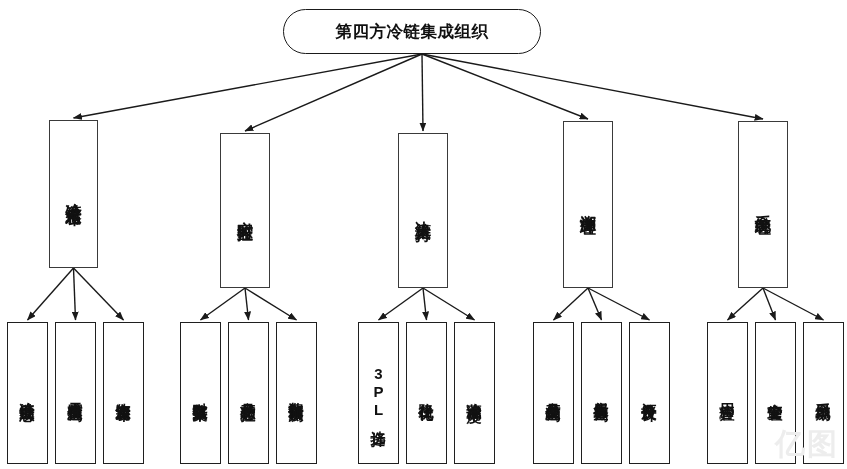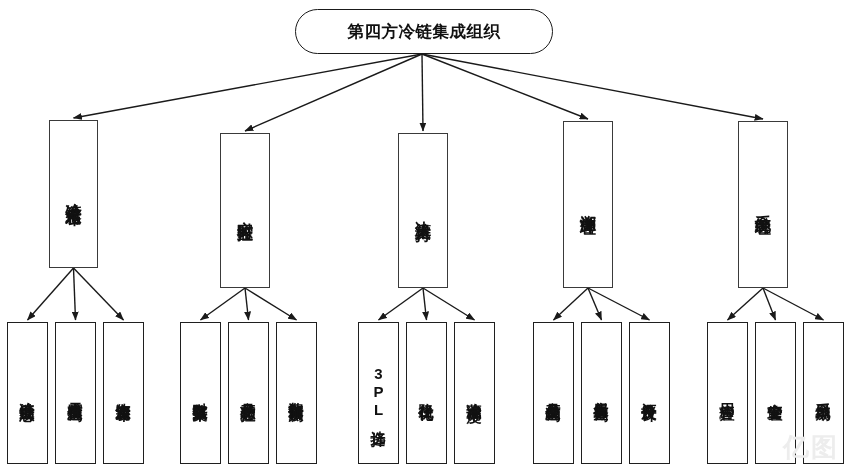--- a/index.html
+++ b/index.html
@@ -69,21 +69,21 @@
     letter-spacing: 1px;
     white-space: nowrap;
   }
   .watermark {
     position: absolute;
     right: 8px;
     bottom: 4px;
     width: 118px;
     height: 80px;
     color: #ededed;
-    font-size: 26px;
+    font-size: 30px;
     font-weight: 700;
     display: flex;
     align-items: flex-end;
     justify-content: flex-end;
     letter-spacing: 2px;
     user-select: none;
   }
 </style>
 </head>
 <body>
@@ -113,21 +113,21 @@
         <line x1="588" y1="288" x2="601.5" y2="320" marker-end="url(#arrowhead)"></line>
         <line x1="588" y1="288" x2="649.5" y2="320" marker-end="url(#arrowhead)"></line>
         <line x1="422" y1="54" x2="763" y2="119" marker-end="url(#arrowhead)"></line>
         <line x1="763" y1="288" x2="727.5" y2="320" marker-end="url(#arrowhead)"></line>
         <line x1="763" y1="288" x2="775.5" y2="320" marker-end="url(#arrowhead)"></line>
         <line x1="763" y1="288" x2="823.5" y2="320" marker-end="url(#arrowhead)"></line>
       </g>
   </svg>
 
   <div id="nodes">
-      <div class="node node-root" style="left: 295px; top: 9px; width: 258px; height: 45px;">
+      <div class="node node-root" style="left: 283px; top: 9px; width: 258px; height: 45px;">
         <span>第四方冷链集成组织</span>
       </div>
       <div class="node node-l2" style="left: 49px; top: 120px; width: 49px; height: 148px;">
         <span class="vtext">冷链信息发布</span>
       </div>
       <div class="node node-l3" style="left: 7px; top: 322px; width: 41px; height: 142px;">
         <span class="vtext">冷链行业动态</span>
       </div>
       <div class="node node-l3" style="left: 55px; top: 322px; width: 41px; height: 142px;">
         <span class="vtext">需求信息查询</span>

